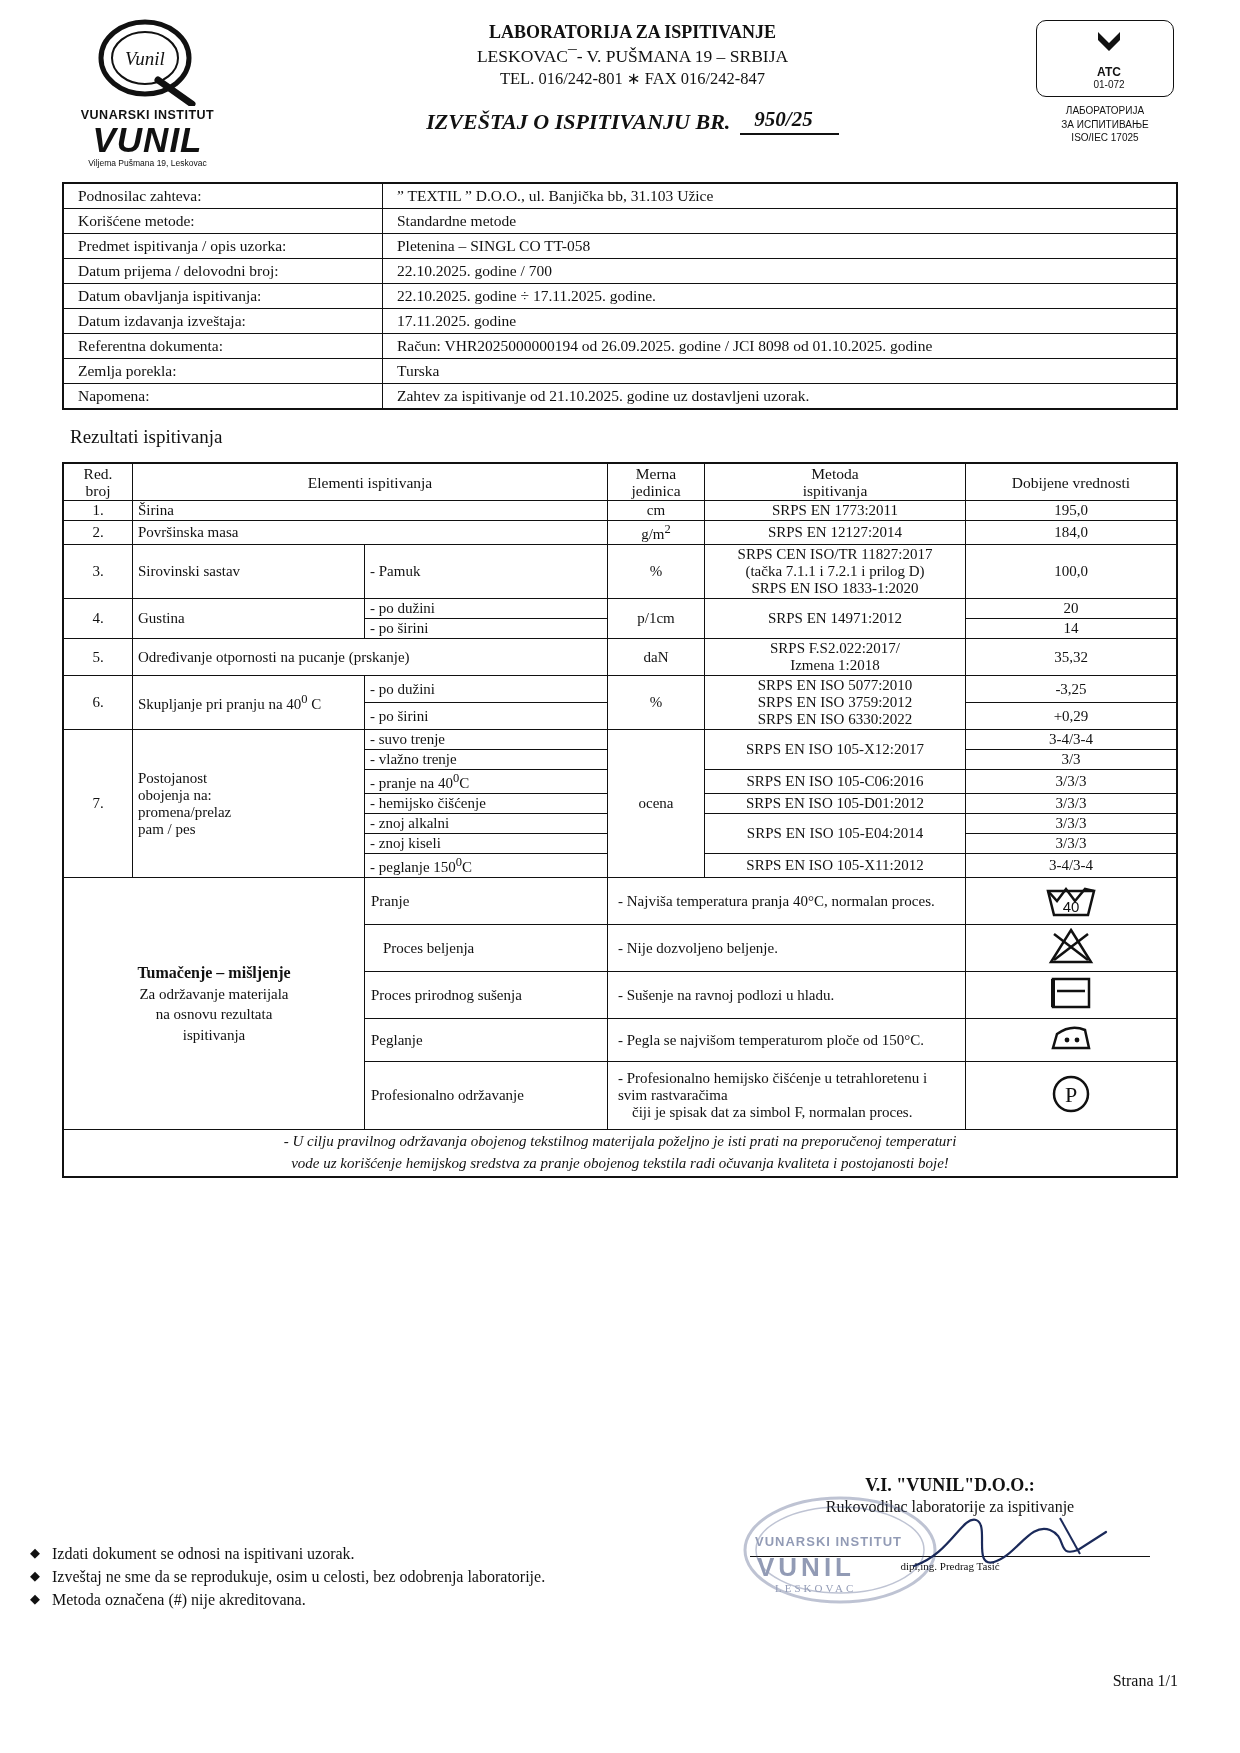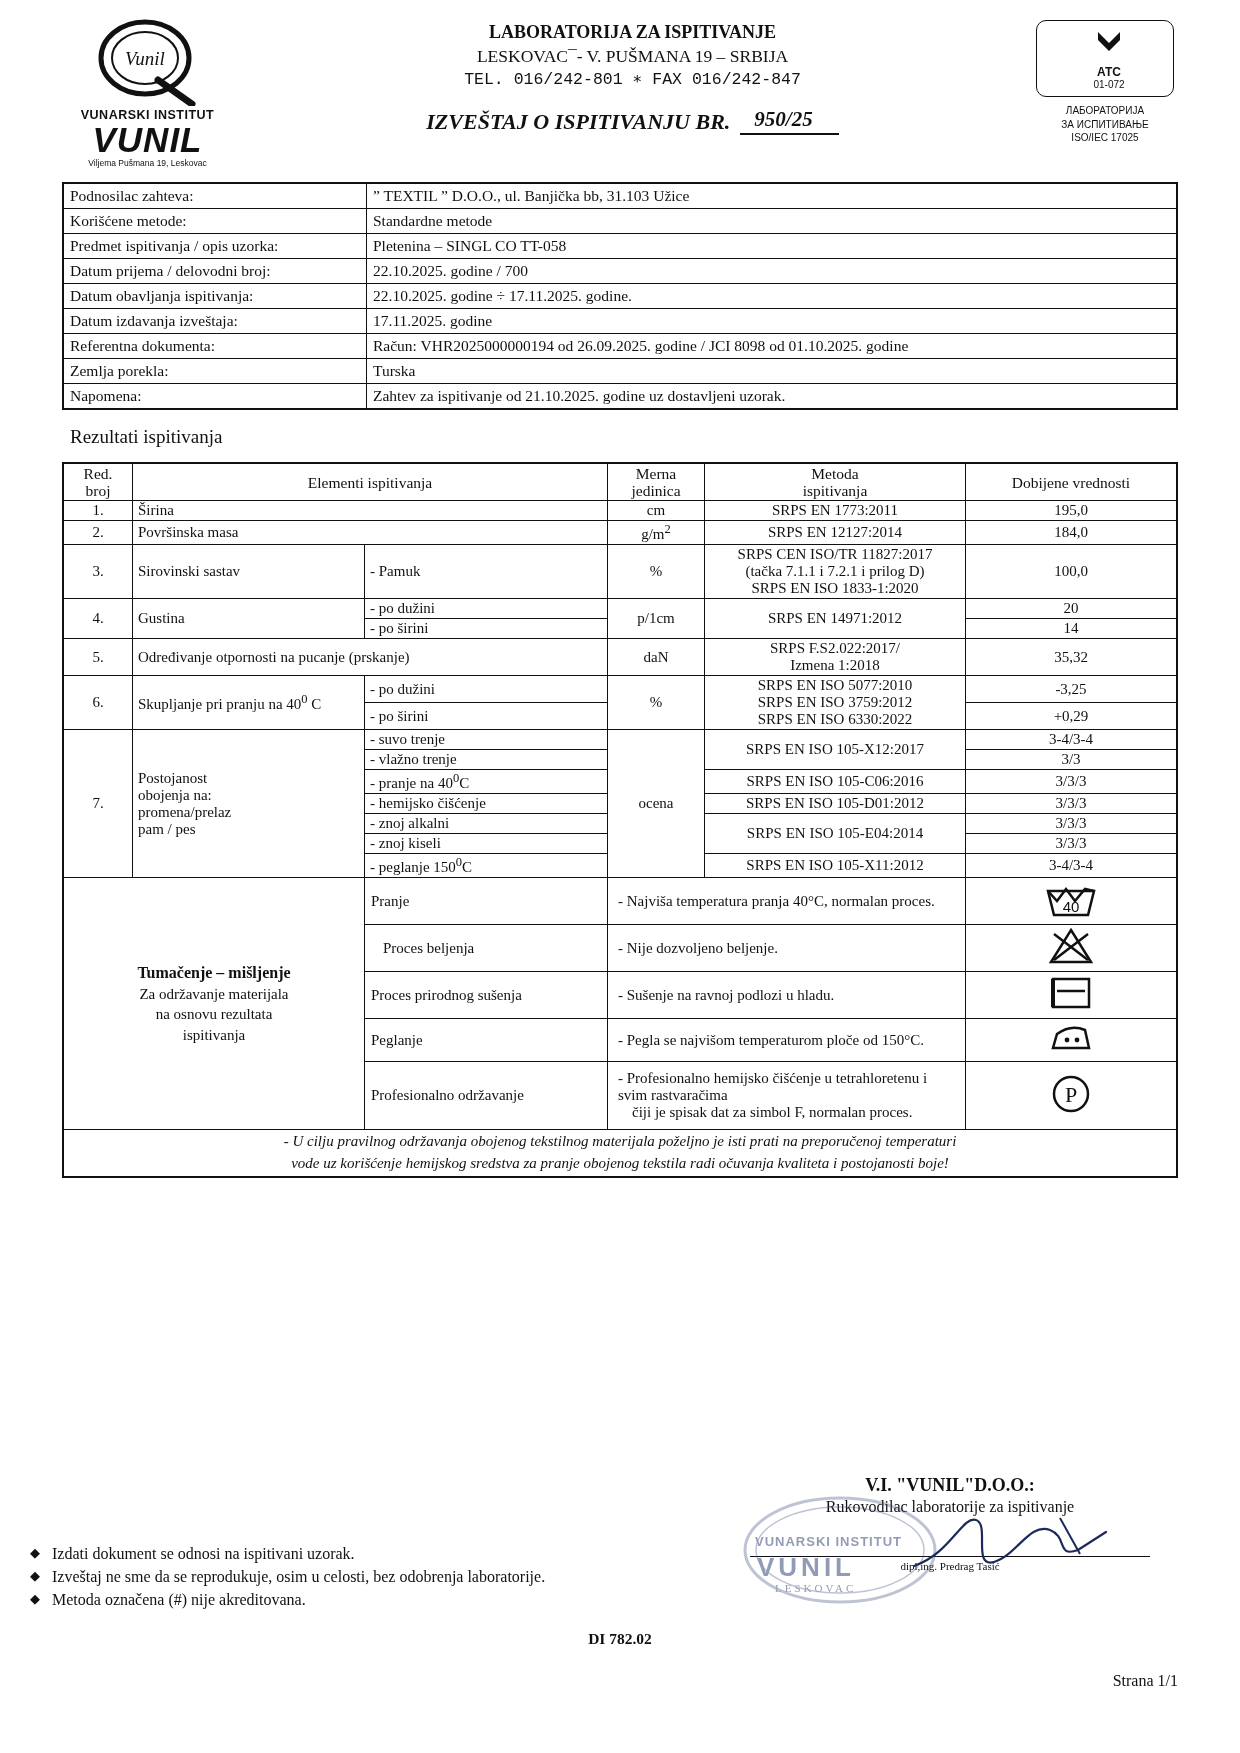--- a/index.html
+++ b/index.html
@@ -19,36 +19,36 @@
   .logo-q { position:relative; width:120px; height:88px; margin:0 auto; }
   .logo-q svg { display:block; }
   .logo-sub1 { font-size:12.5px; font-weight:bold; letter-spacing:.5px; margin-top:2px; font-family:"Liberation Sans", sans-serif; }
   .logo-word { font-family:"Liberation Sans", sans-serif; font-weight:bold; font-style:italic; font-size:35px; letter-spacing:1px; line-height:1; }
   .logo-addr { font-size:8.5px; font-family:"Liberation Sans", sans-serif; margin-top:1px; }
 
   .head-center { flex:1; text-align:center; padding-top:6px; }
   .h-title { font-size:25px; font-weight:bold; letter-spacing:.3px; }
   .h-sub { font-size:18px; font-weight:bold; margin-top:2px; }
   .h-line { font-size:17.5px; margin-top:3px; }
-  .h-line2 { font-size:16.5px; margin-top:2px;font-family:Liberation Mono, monospace; }
+  .h-line2 { font-size:16.5px; margin-top:2px; }
   .report-line { margin-top:18px; display:flex; justify-content:center; align-items:flex-end; gap:10px; }
   .report-title { font-size:22px; font-style:italic; font-weight:bold; }
   .report-no { font-size:21px; font-style:italic; font-weight:bold; border-bottom:2px solid #111; padding:0 26px 1px 14px; }
 
   .atc-box { width:150px; flex:0 0 150px; text-align:center; padding-top:6px; }
   .atc-card { border:1.5px solid #111; border-radius:10px; width:120px; margin:0 auto; padding:8px 4px 6px 12px; }
   .atc-logo { font-size:26px; line-height:1; }
   .atc-name { font-weight:bold; font-size:12px; font-family:"Liberation Sans", sans-serif; margin-top:3px;}
   .atc-code { font-size:10px; font-family:"Liberation Sans", sans-serif; }
   .atc-foot { font-size:10px; font-family:"Liberation Sans", sans-serif; margin-top:7px; line-height:1.35; }
 
   
   .info-wrap { margin:14px 62px 0 62px; border:1.5px solid #111; }
   table.info { width:100%; border-collapse:collapse; font-size:15.5px; }
-  table.info td { border:1px solid #111; padding:1px 6px; vertical-align:middle; height:22px;margin-left:36px; }
+  table.info td { border:1px solid #111; padding:1px 14px; vertical-align:middle; height:22px;margin-left:36px; }
   table.info td.lbl { width:290px; }
 
   .res-title { margin:16px 0 0 70px; font-size:19px; }
 
   
   .main-wrap { margin:14px 62px 0 62px; border:1.5px solid #111; }
   table.main { width:100%; border-collapse:collapse; font-size:15px; }
   table.main td, table.main th { border:1px solid #111; padding:1px 5px; vertical-align:middle; }
   .c { text-align:center; }
   .hd { text-align:center; font-weight:normal; font-size:15.5px; line-height:1.1; padding:4px 2px; }
@@ -438,16 +438,15 @@
     <div class="f-item">
       <span class="f-bul">◆</span>
       <span>Izveštaj ne sme da se reprodukuje, osim u celosti, bez odobrenja laboratorije.</span>
     </div>
     <div class="f-item">
       <span class="f-bul">◆</span>
       <span>Metoda označena (#) nije akreditovana.</span>
     </div>
   </div>
 
-  <div class="di">DI 782.02</div>
   <div class="pagen">Strana 1/1</div>
 
 </div>
 
 </body></html>

